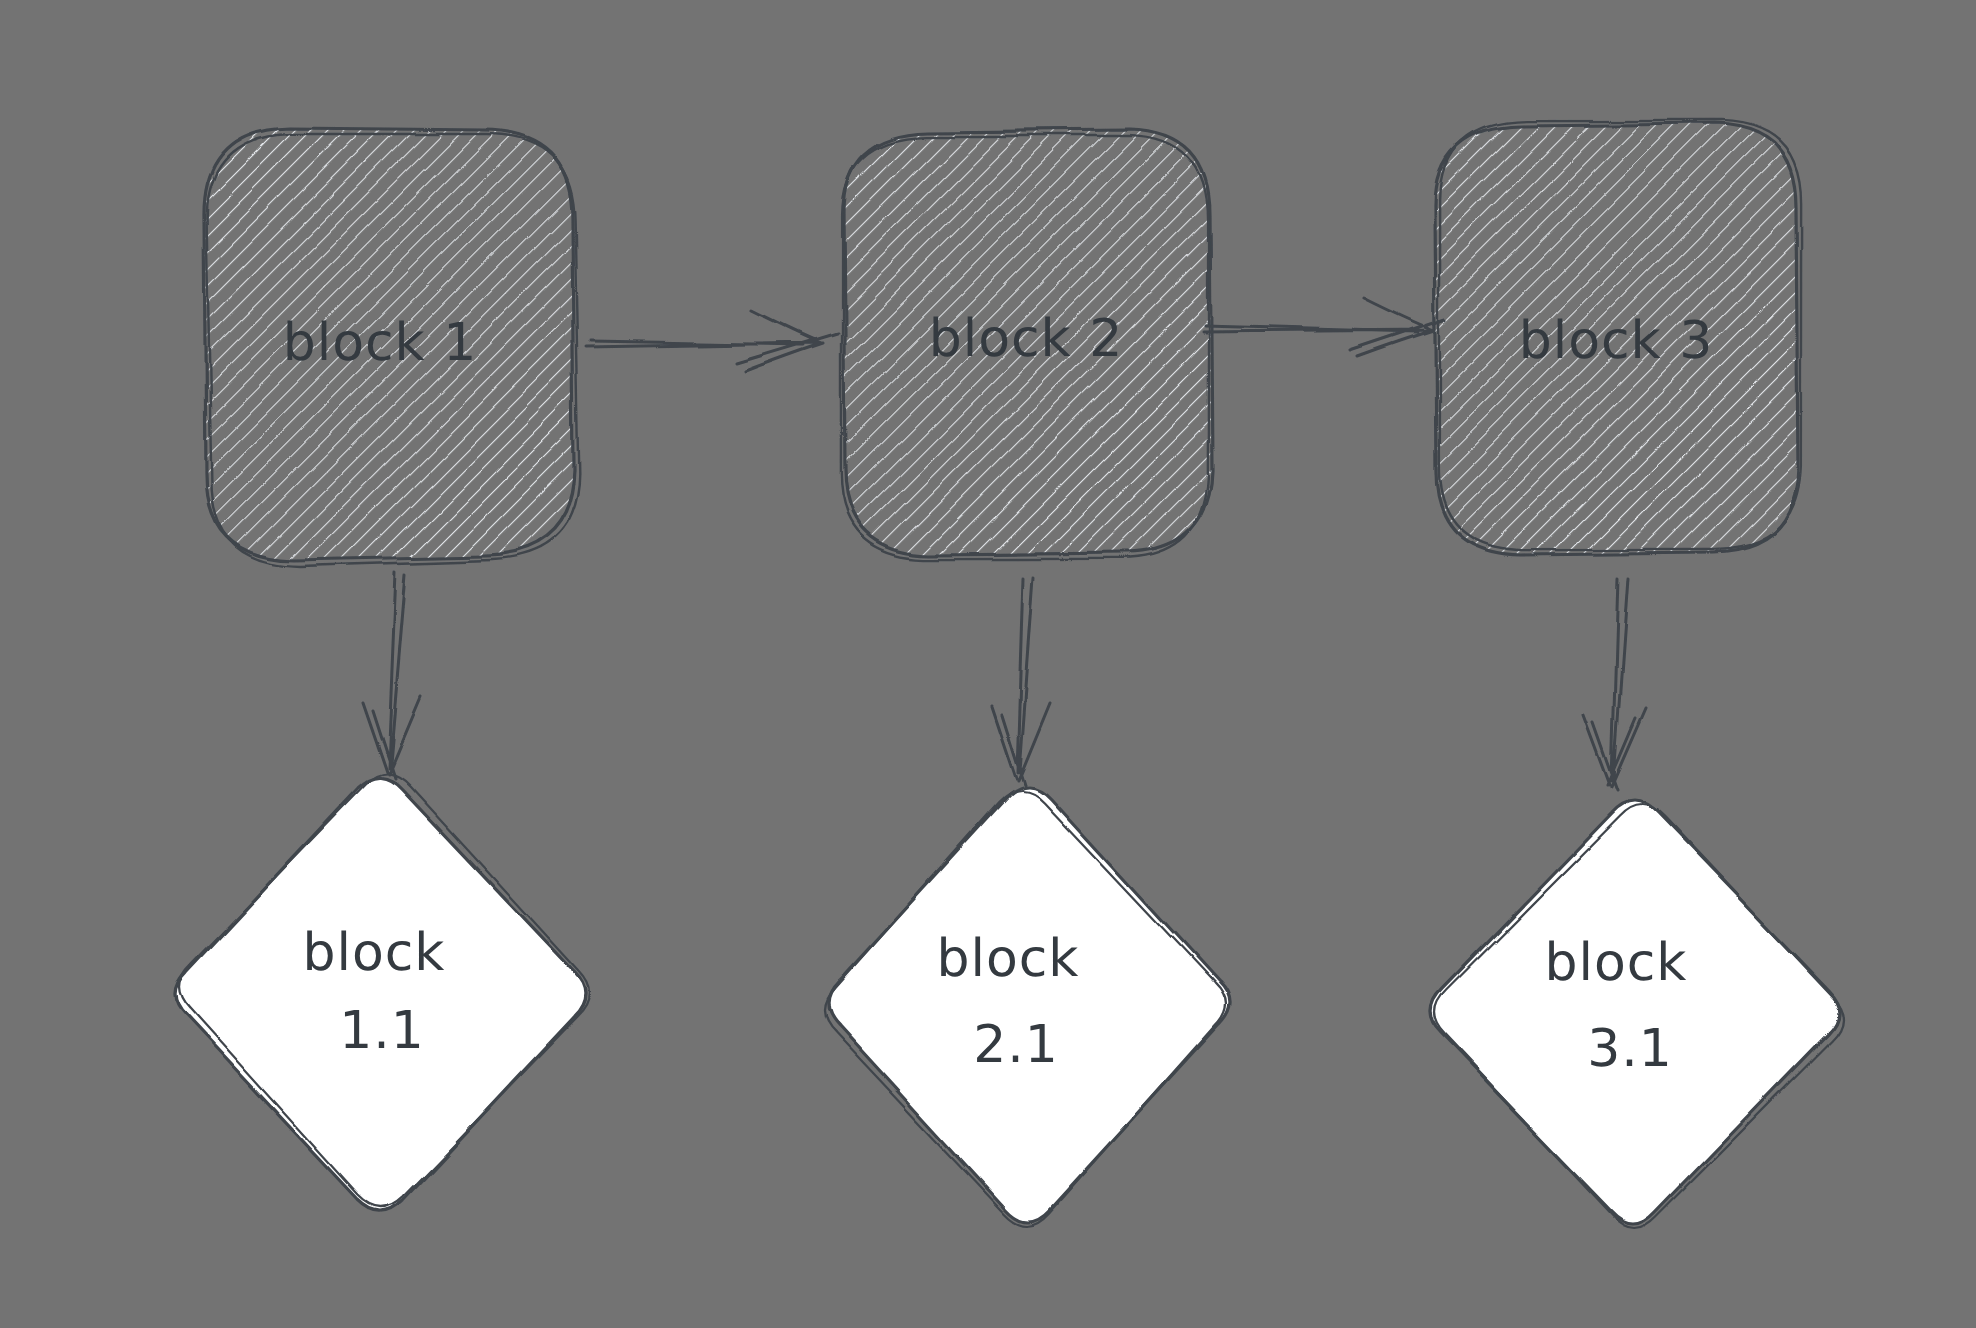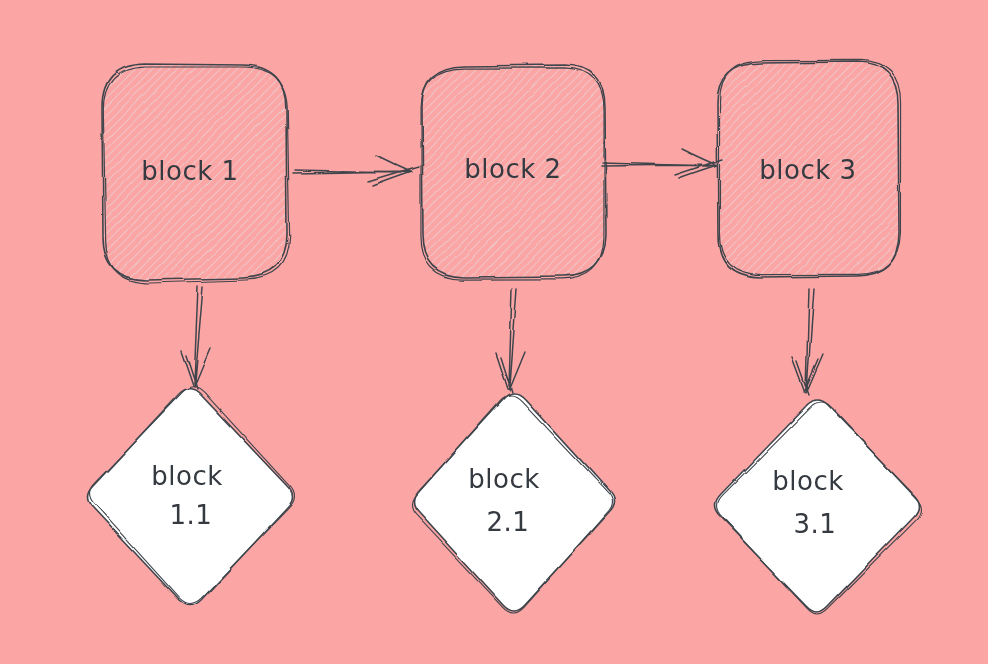--- a/index.html
+++ b/index.html
@@ -1,19 +1,19 @@
 <!DOCTYPE html>
 <html><head>
 <meta charset="utf-8">
 <style>
   html, body { margin: 0; padding: 0; background: #ffffff; }
   .canvas {
     position: relative;
     width: 988px; height: 664px;
-    background: #fca5a5;
+    background: #737373;
     overflow: hidden;
   }
   svg { display: block; }
   .node-label, .diamond-label {
     font-family: "DejaVu Sans", sans-serif;
     font-size: 26px;
     fill: #343a40;
     text-anchor: middle;
     letter-spacing: 0.5px;
   }

